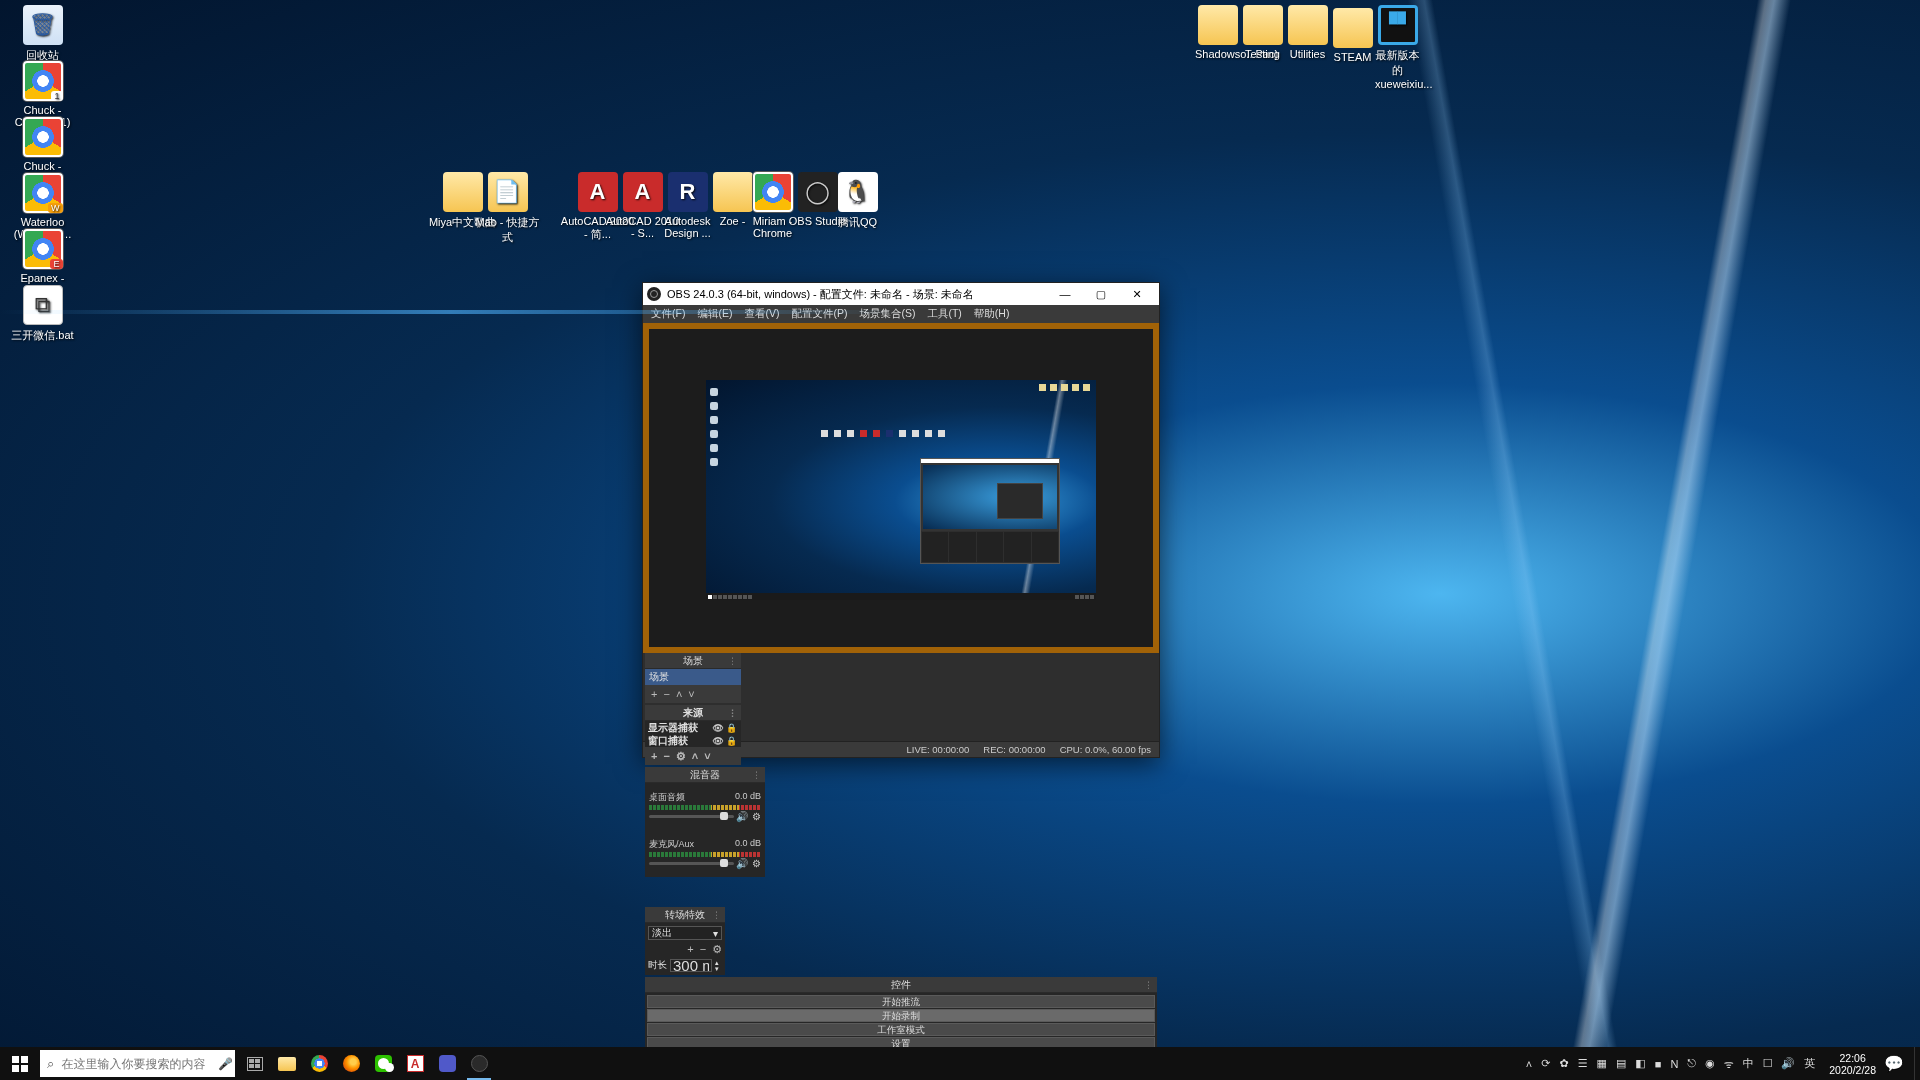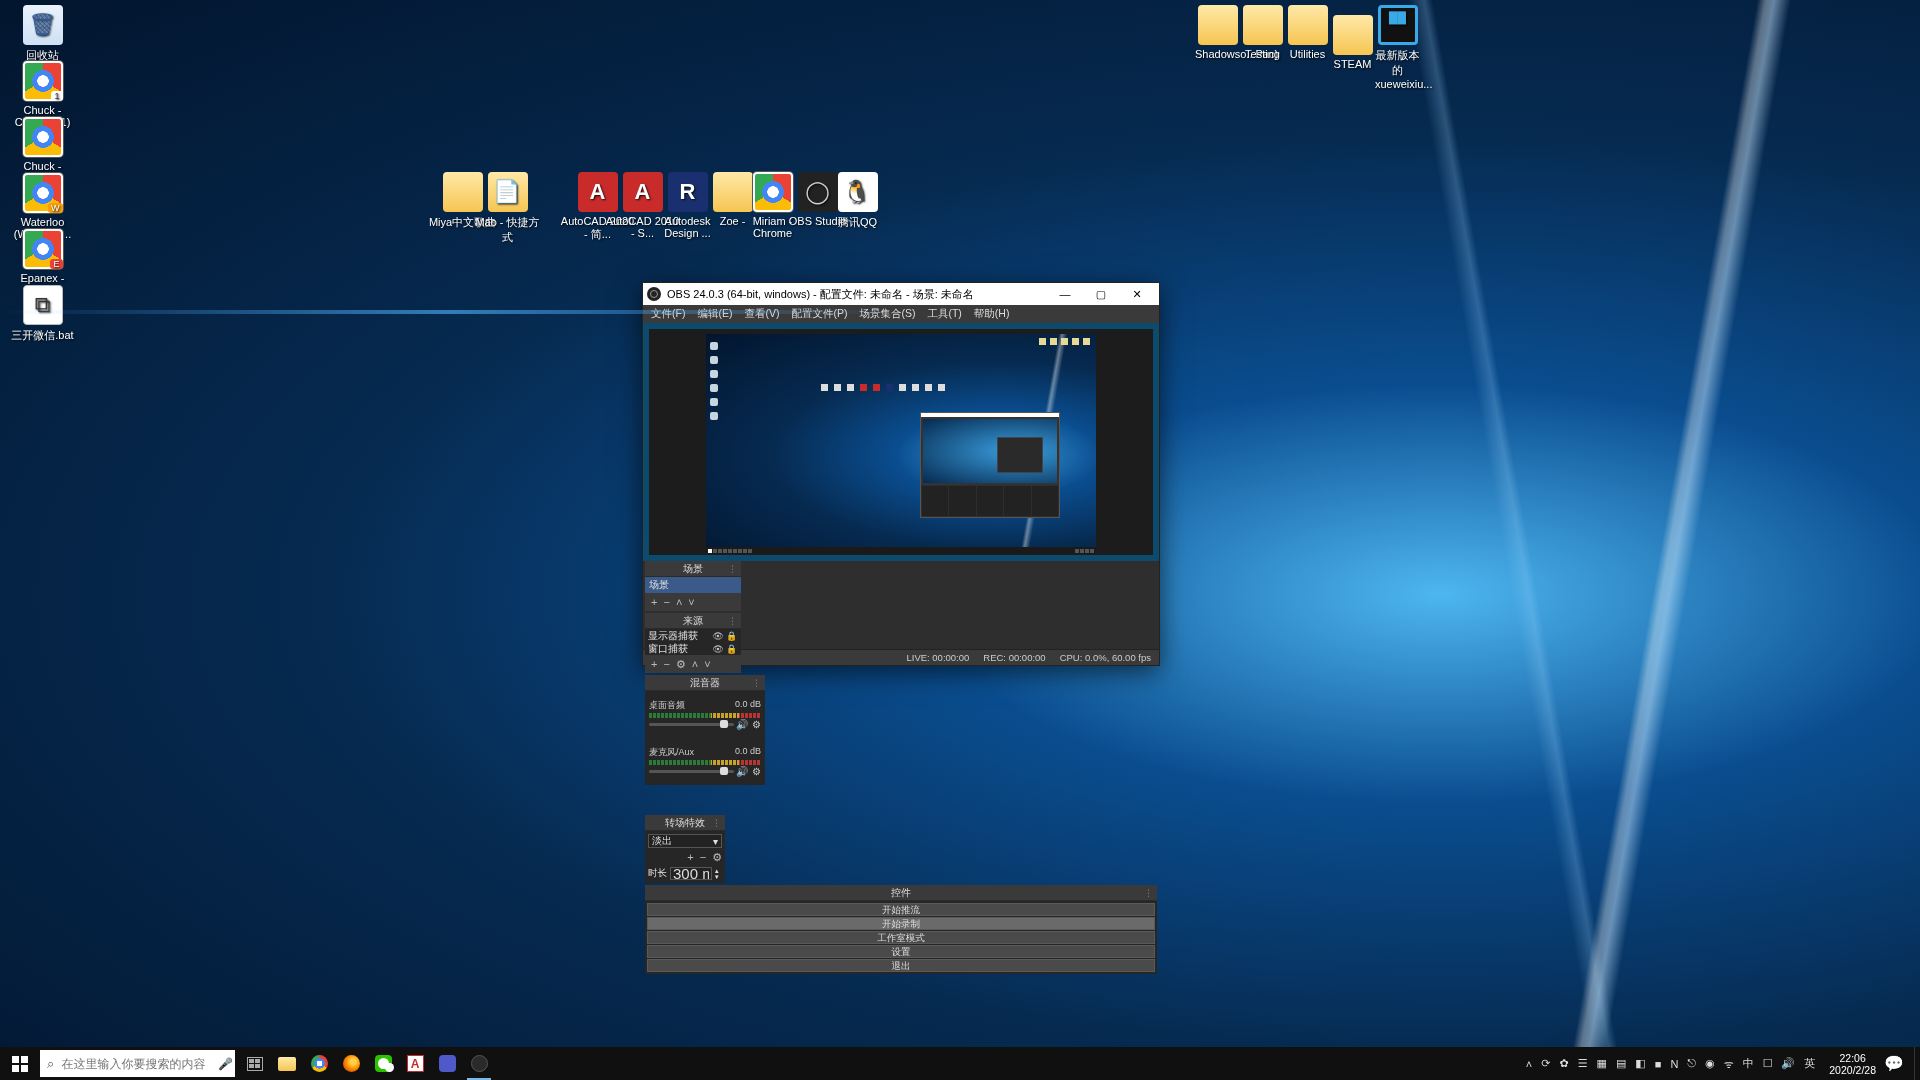--- a/index.html
+++ b/index.html
@@ -44,22 +44,22 @@
 .ico-bat { background:#fff; color:#333; border:1px solid #bbb; }
 .ico-folder { background: linear-gradient(#ffe9a8,#f6c552); border-radius:3px; color:#8a6a1a;}
 .ico-acad { background:#c92b2b; color:#fff; font-weight:bold; }
 .ico-revit { background:#1a2f6f; color:#fff; font-weight:bold; }
 .ico-obs { background:#222; border-radius:50%; color:#ccc; }
 .ico-qq { background:#fff; color:#e33; border-radius:50%; }
 .ico-vid { border:3px solid #3aa9e8; background:#111; color:#3aa9e8; }
 
 
 .obs-window {
-  position: absolute; left: 642px; top: 282px; width: 518px; height: 384px;
-  background: #0c4a6e; border: 1px solid #222; box-shadow: 0 6px 25px rgba(0,0,0,0.6);
+  position: absolute; left: 642px; top: 282px; width: 518px; height: 476px;
+  background: #a16207; border: 1px solid #222; box-shadow: 0 6px 25px rgba(0,0,0,0.6);
   display: flex; flex-direction: column; font-size: 11px; color:#e0e0e0;
 }
 .titlebar { height: 22px; background:#fff; color:#000; display:flex; align-items:center; padding:0 4px; }
 .titlebar .obs-logo { width:14px;height:14px;border-radius:50%;background:#222;margin-right:6px;display:inline-block;position:relative;}
 .titlebar .obs-logo::after{content:"";position:absolute;inset:3px;border:1.5px solid #999;border-radius:50%;}
 .titlebar .wc { margin-left:auto; display:flex; }
 .titlebar .wc span { width:36px; height:22px; display:flex;align-items:center;justify-content:center; font-size:11px; cursor:default;}
 .menubar { height:18px; background:#3a3a3a; display:flex; gap:12px; padding:0 8px; align-items:center; color:#ddd; font-size:10.5px;}
 .menubar span{cursor:default;}
 
@@ -93,21 +93,21 @@
 .dock { background:#3a3a3a; display:flex; flex-direction:column; position:relative;}
 .dock-header { height:16px; background:#3a3a3a; text-align:center; font-size:10px; line-height:16px; color:#ddd; border-bottom:1px solid #2a2a2a; position:relative;}
 .dock-header::after{content:"⋮";position:absolute;right:4px;top:0;color:#888;font-size:9px;}
 .dock-body { flex:1; background:#262626; overflow:hidden; font-size:10px; position:relative;}
 .dock-body .item{padding:1px 4px;}
 .dock-body .item.sel{background:#3a5a8a;}
 .dock-tools { height:18px; display:flex; align-items:center; gap:6px; padding:0 6px; color:#bbb; font-size:11px;}
 .dock-tools span{cursor:default;}
 
 .d-scenes{width:96px;}
-.d-sources{width:96px;}
+.d-sources{width:96px;font-weight:bold;}
 .d-mixer{width:120px;}
 .d-trans{width:80px;margin-top:28px;}
 .d-controls{flex:1;}
 
 .source-row{display:flex;align-items:center;padding:6px 3px;height:13px;}
 .source-row .eye{margin-left:auto;font-size:9px;color:#ccc;margin-right:3px;}
 .source-row .lock{font-size:9px;color:#ccc;}
 
 .mixer-ch{padding:8px 4px;}
 .mixer-label{display:flex;justify-content:space-between;font-size:9px;color:#ccc;}
@@ -235,21 +235,21 @@
       <div>Shadowso...Pac)</div>
     </div>
     <div class="desktop-icon" style="left: 1240px; top: 5px; width: 45px;">
       <div class="ico ico-folder"></div>
       <div>Testing</div>
     </div>
     <div class="desktop-icon" style="left: 1285px; top: 5px; width: 45px;">
       <div class="ico ico-folder"></div>
       <div>Utilities</div>
     </div>
-    <div class="desktop-icon" style="left: 1330px; top: 15px; width: 45px;">
+    <div class="desktop-icon" style="left: 1330px; top: 8px; width: 45px;">
       <div class="ico ico-folder"></div>
       <div>STEAM</div>
     </div>
     <div class="desktop-icon" style="left: 1375px; top: 5px; width: 45px;">
       <div class="ico ico-vid">▝▘</div>
       <div>最新版本的xueweixiu...</div>
     </div>
   </div>
 
 <div class="obs-window">

